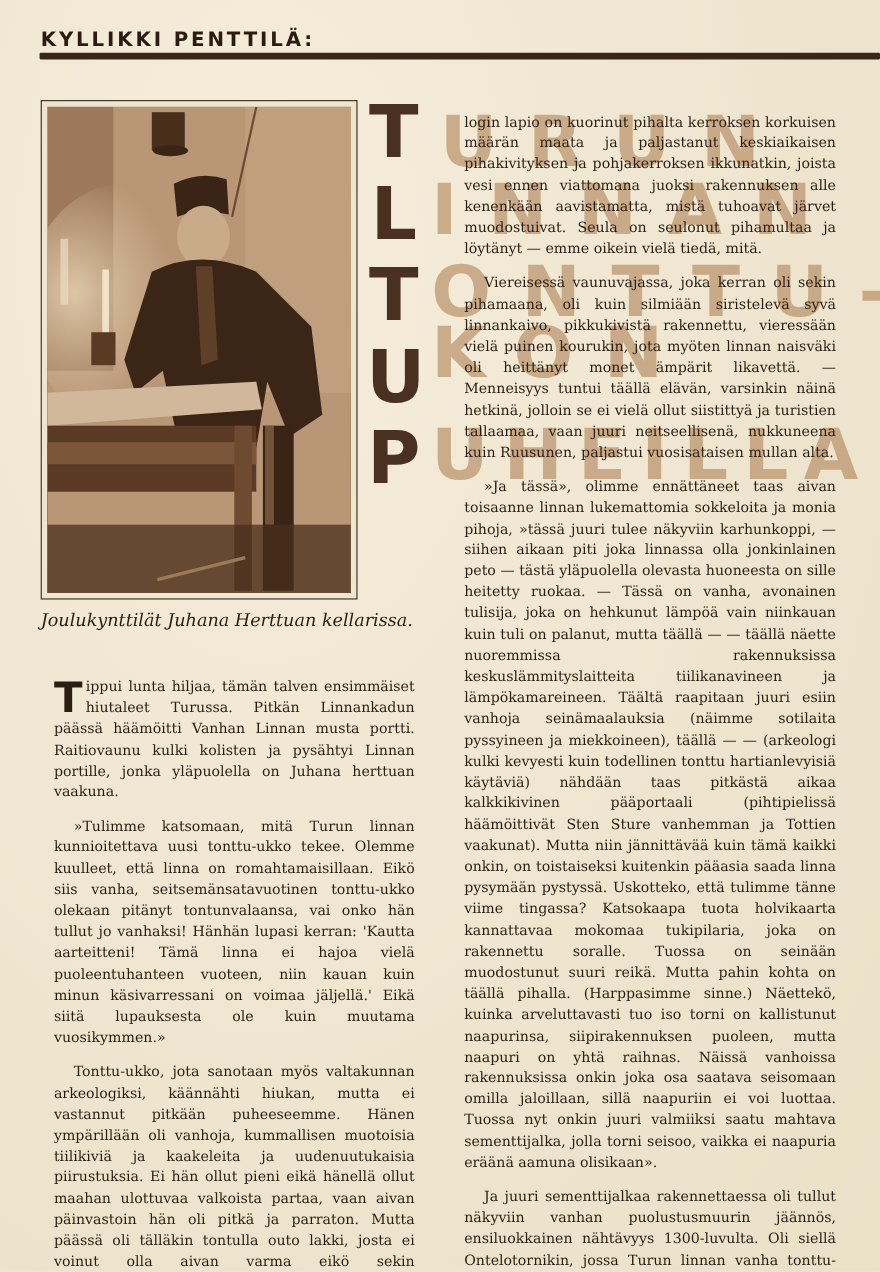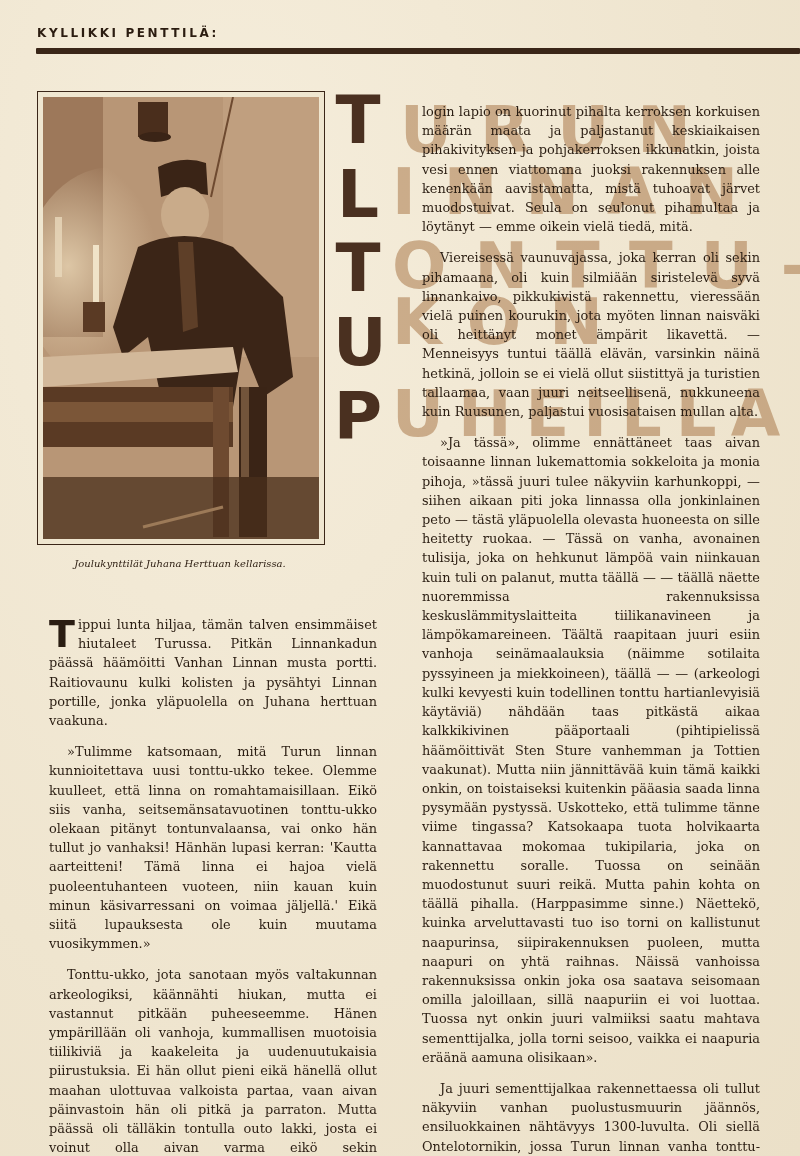--- a/index.html
+++ b/index.html
@@ -6,40 +6,40 @@
   body {
     width: 800px; height: 1156px; overflow: hidden; position: relative;
     background: #f1e8d3;
     background-image: radial-gradient(ellipse at 30% 20%, #f5eddb 0%, #efe5cf 60%, #ebe0c8 100%);
     color: #2a1d12;
     font-family: "DejaVu Serif", "Liberation Serif", serif;
   }
   .author {
     position: absolute; left: 37px; top: 26px;
     font-family: "DejaVu Sans", sans-serif; font-weight: bold;
-    font-size: 12px; letter-spacing: 2.6px; color: #2b1c10;
+    font-size: 18px; letter-spacing: 2.6px; color: #2b1c10;
   }
   .rule {
     position: absolute; left: 36px; top: 48px; width: 764px; height: 6px;
     background: #3a2618; border-radius: 1px;
   }
   
   .photo-frame {
     position: absolute; left: 37px; top: 91px; width: 286px; height: 452px;
     border: 1px solid #3a2618; background: #efe6d0;
   }
   .photo {
     position: absolute; left: 5px; top: 5px; right: 5px; bottom: 5px;
     overflow: hidden;
     background: linear-gradient(180deg, #b49072 0%, #c8a886 18%, #a07a59 45%, #6e4a30 70%, #4e321f 100%);
   }
   .photo svg { width: 100%; height: 100%; display: block; }
   .caption {
     position: absolute; left: 37px; top: 556px; width: 286px; text-align: center;
-    font-style: italic; font-size: 10px; line-height: 16px; color: #2b1c10;
+    font-style: italic; font-size: 16px; line-height: 16px; color: #2b1c10;
   }
   .caption div { white-space: nowrap; }
   
   .title-col {
     position: absolute; left: 333px; top: 88px; width: 50px;
     font-family: "DejaVu Sans", sans-serif; font-weight: bold;
     color: #4a3020; font-size: 66px;
   }
   .title-col .big {
     position: absolute; left: 0; width: 50px; text-align: center; line-height: 1;

